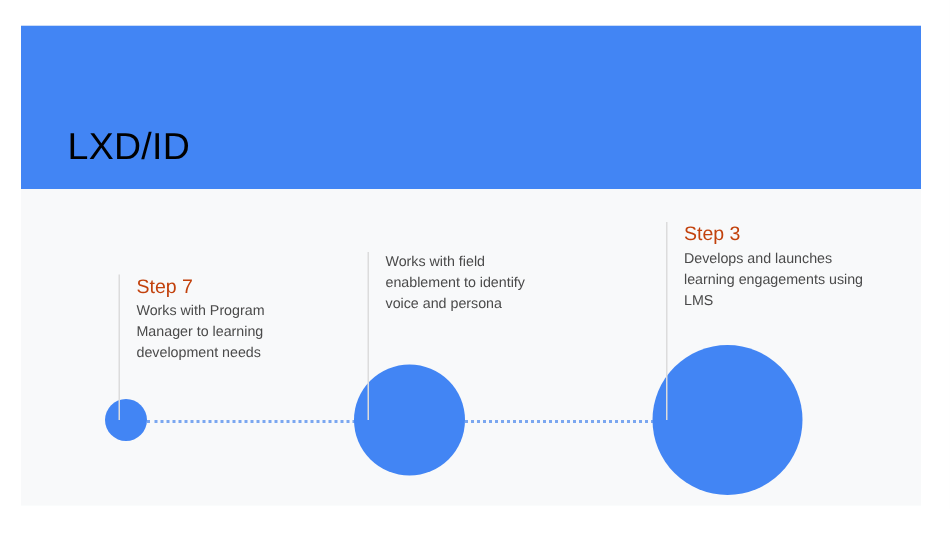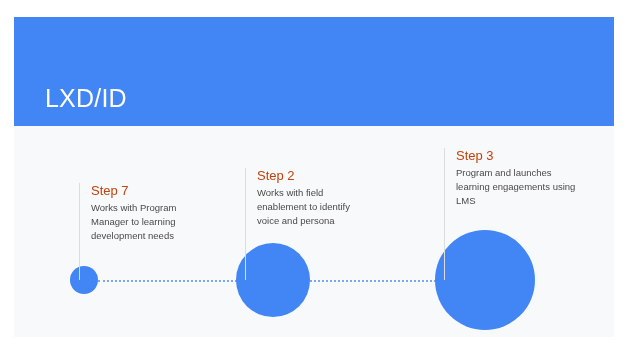--- a/index.html
+++ b/index.html
@@ -35,21 +35,21 @@
     box-shadow: 0 1px 2px rgba(0,0,0,0.12);
   }
 
   .slide-title {
     position: absolute;
     left: 31px;
     top: 67px;
     font-size: 25px;
     line-height: 28px;
     font-weight: 400;
-    color: #ffffff;
+    color: #000000;
     letter-spacing: 0.2px;
     white-space: nowrap;
   }
 
   .body-area {
     position: absolute;
     left: 0;
     top: 109px;
     width: 600px;
     height: 211px;
@@ -121,23 +121,22 @@
     <div class="node node-1"></div>
     <div class="node node-2"></div>
     <div class="node node-3"></div>
 
     <div class="step step-1">
       <p class="step-heading">Step 7</p>
       <p class="step-body">Works with Program Manager to learning development needs</p>
     </div>
 
     <div class="step step-2">
-      <p class="step-heading">Step 2</p>
       <p class="step-body">Works with field enablement to identify voice and persona</p>
     </div>
 
     <div class="step step-3">
       <p class="step-heading">Step 3</p>
-      <p class="step-body">Program and launches learning engagements using LMS</p>
+      <p class="step-body">Develops and launches learning engagements using LMS</p>
     </div>
 
   </div>
 </div>
 
 </body></html>

